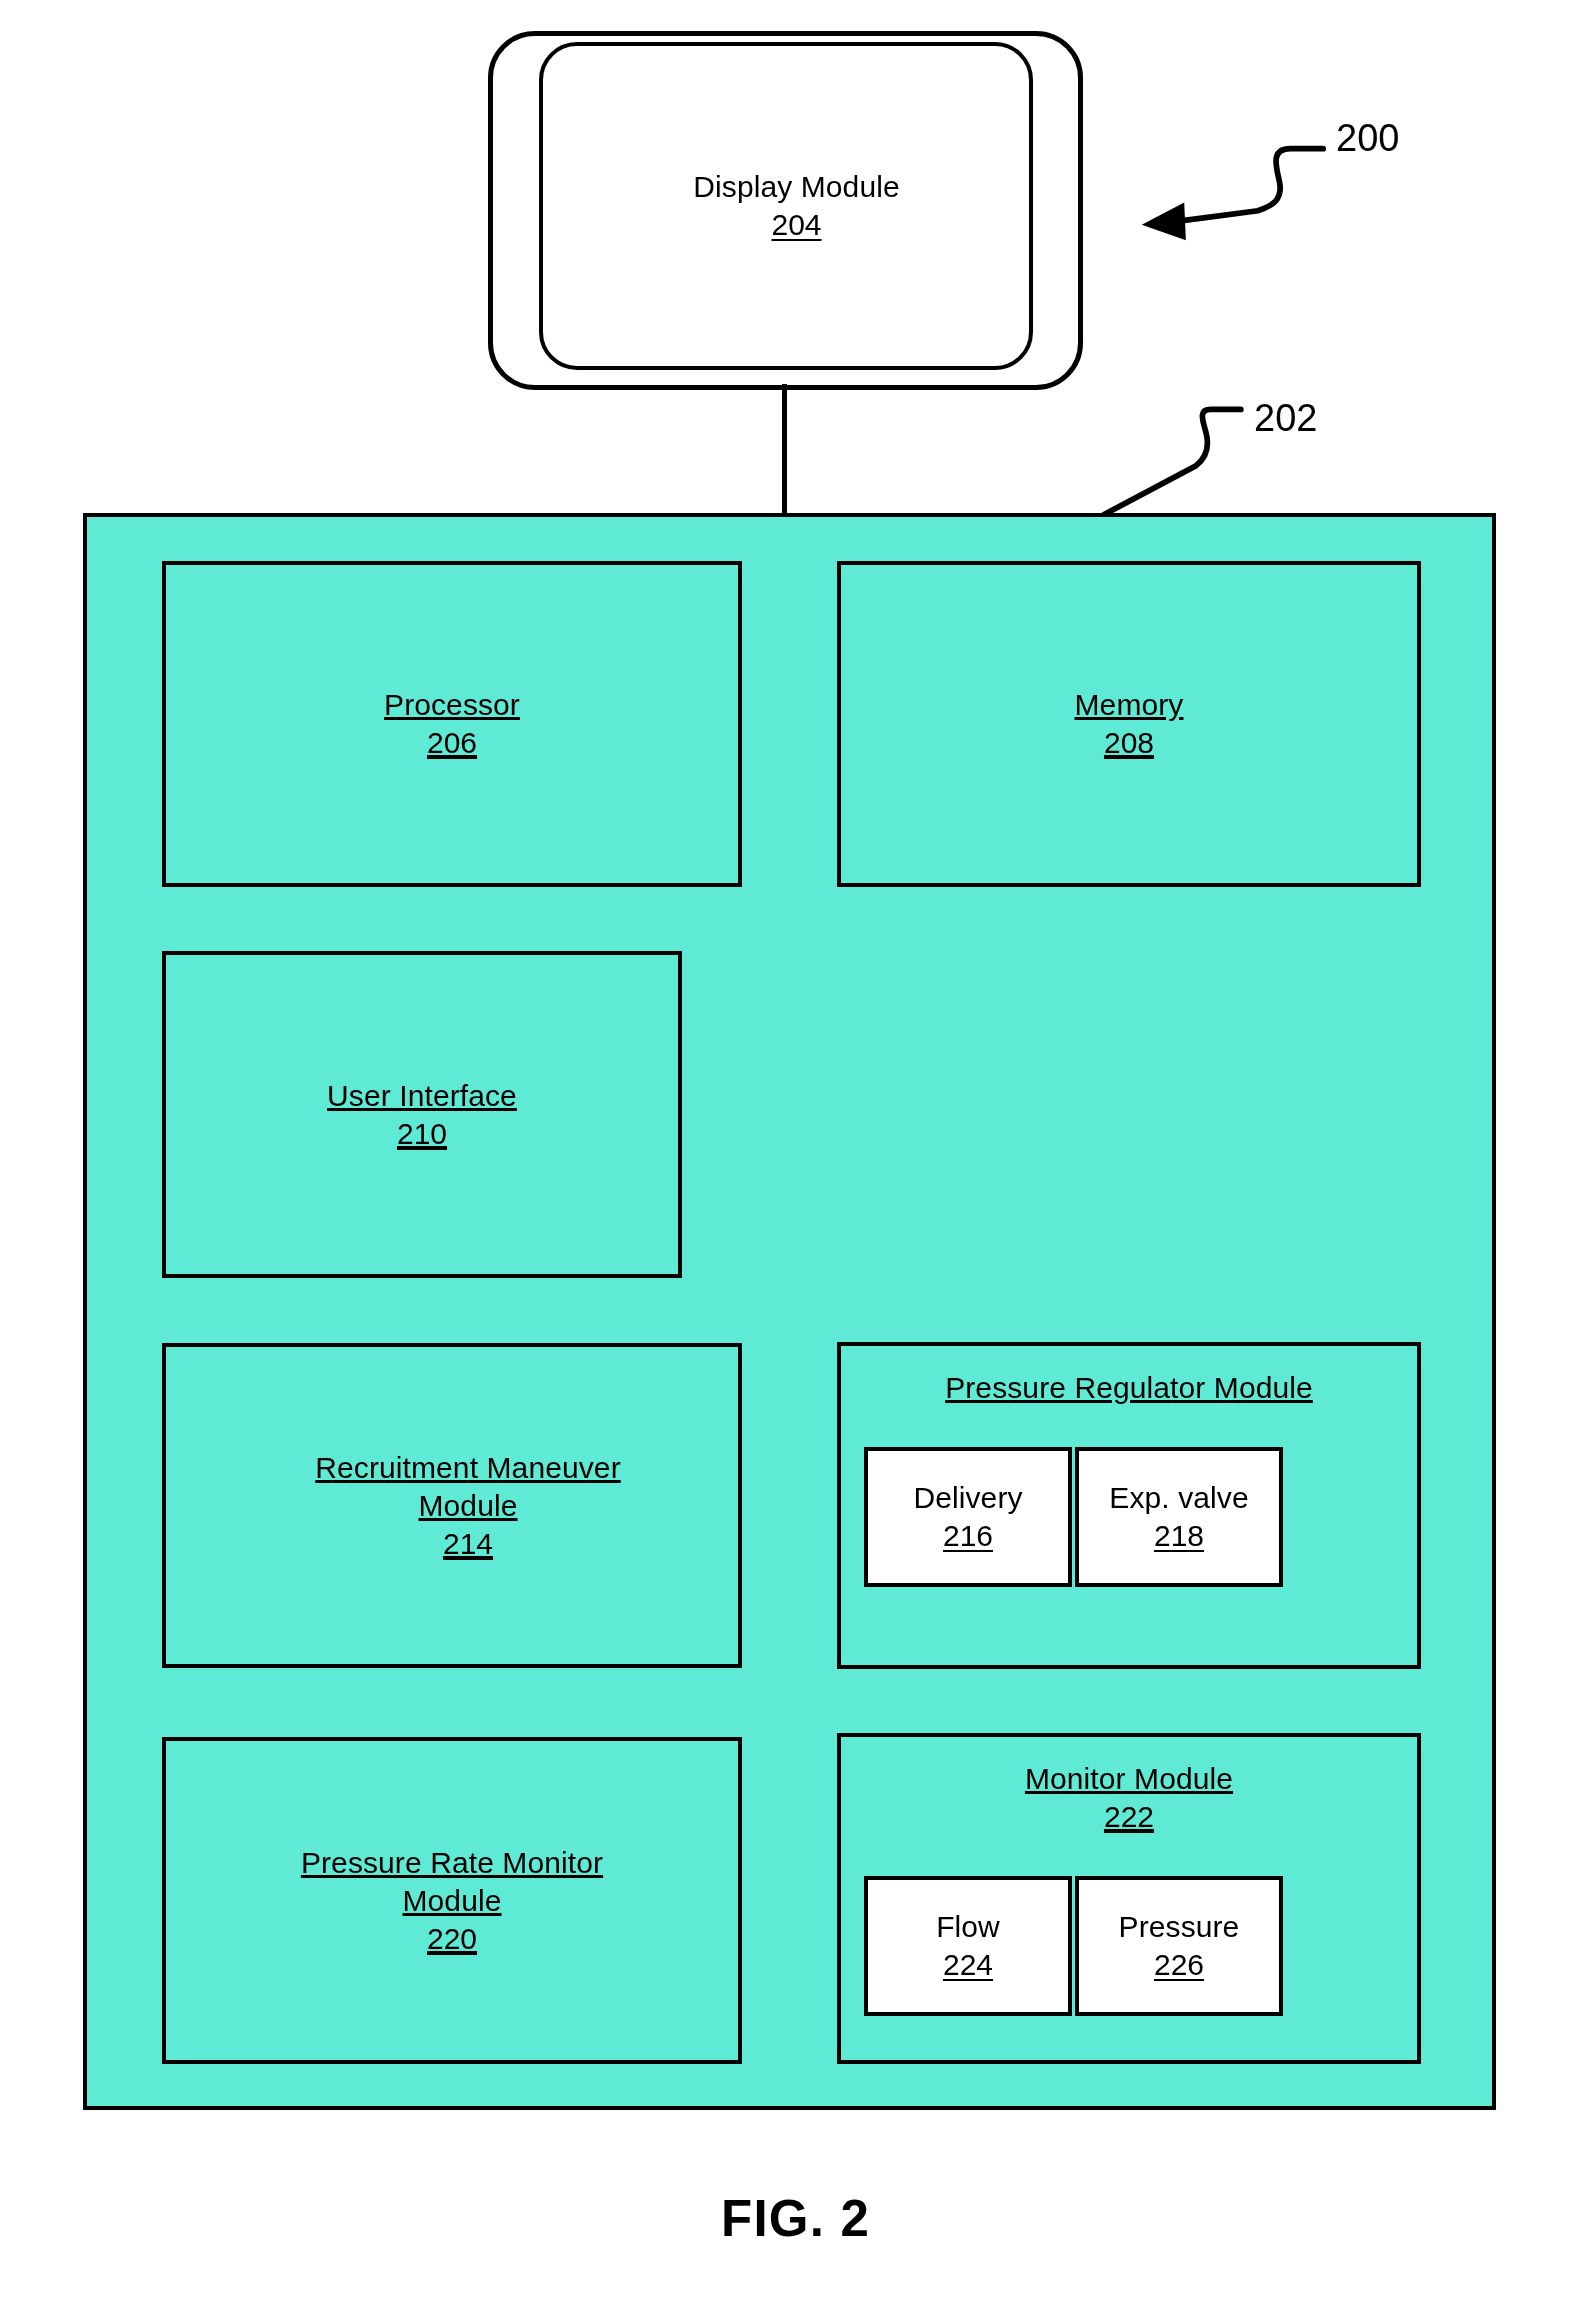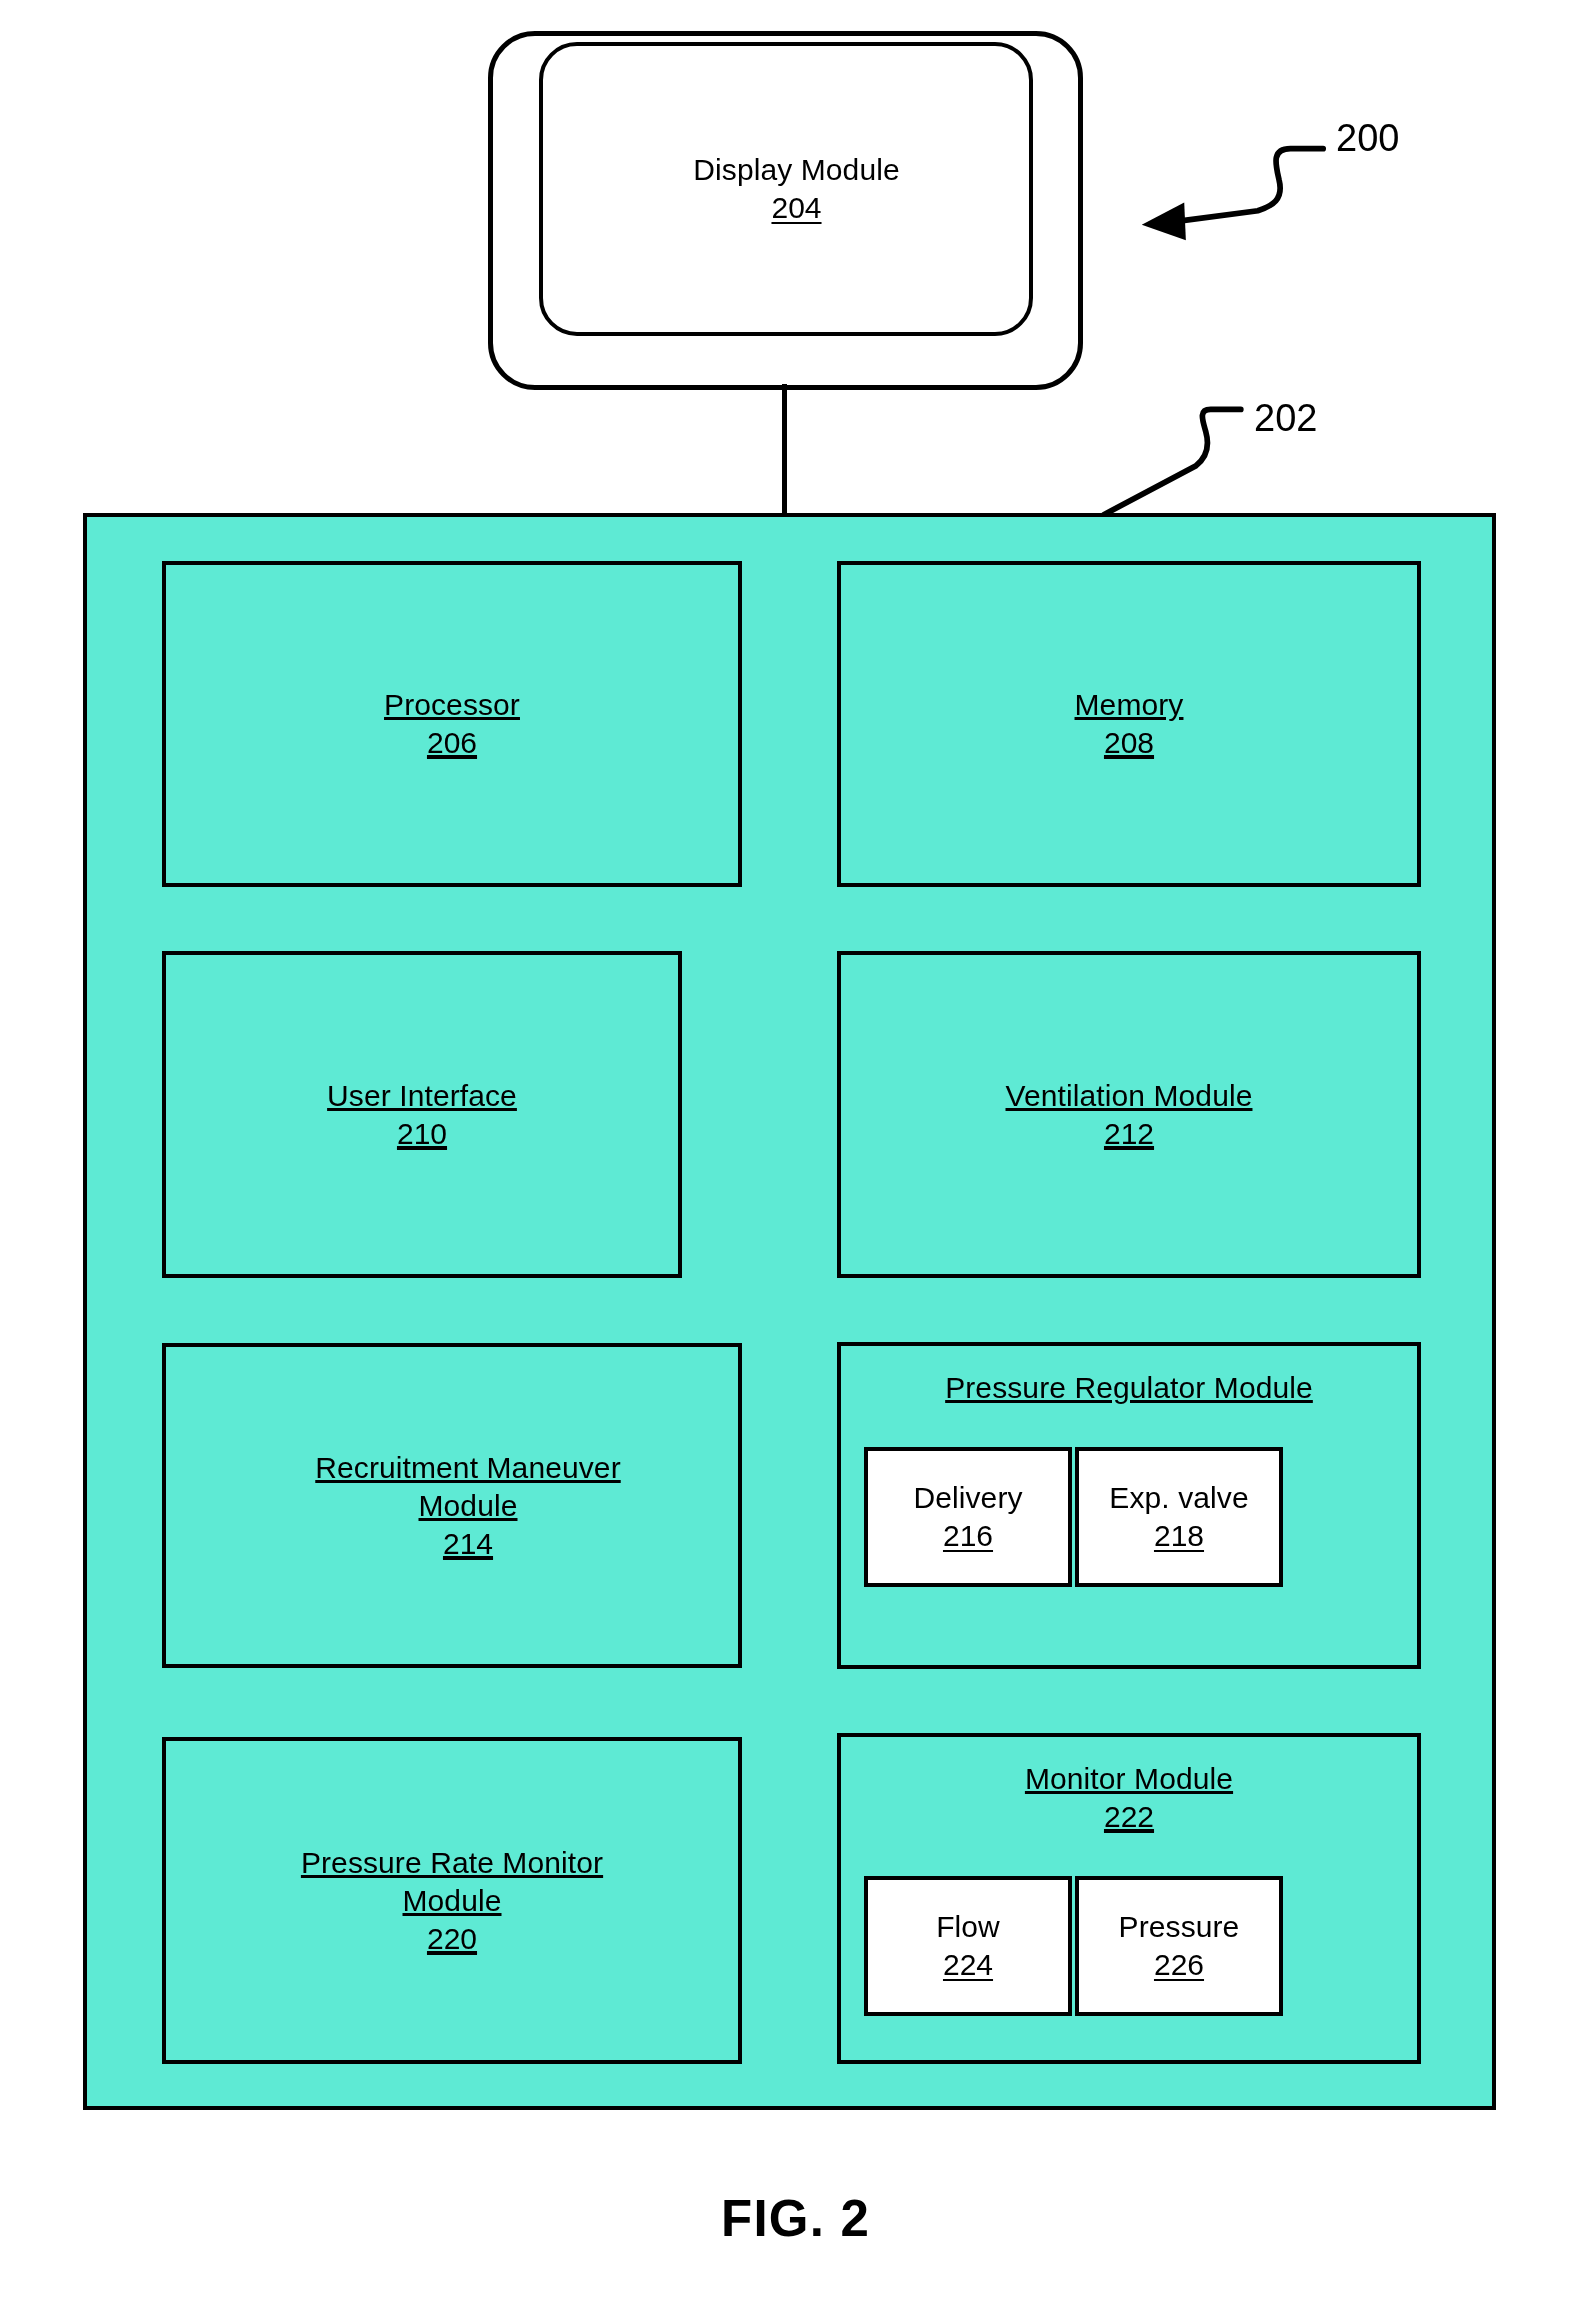--- a/index.html
+++ b/index.html
@@ -141,21 +141,21 @@
     pointer-events: none;
   }
 </style>
 </head>
 <body>
 
 <div id="figure">
 
   <div class="rbox-outer" style="left:488px; top:31px; width:595px; height:359px;"></div>
 
-  <div class="rbox-inner" style="left:539px; top:42px; width:494px; height:294px;padding-left:21px;">
+  <div class="rbox-inner" style="left:539px; top:42px; width:494px; height:328px;padding-left:21px;">
     <div class="mod-title">Display Module</div>
     <div class="mod-num">204</div>
   </div>
 
   <div id="connector"></div>
 
   <svg class="leader" style="left:1127px; top:98px;" width="425" height="237" viewBox="0 0 520 290">
     <path d="M 240,62 L 200,62 C 176,62 182,82 186,100 C 192,124 178,132 160,138 L 68,150" fill="none" stroke="#000" stroke-width="7" stroke-linecap="round"></path>
     <polygon points="70,128 18,155 72,174" fill="#000"></polygon>
   </svg>
@@ -176,24 +176,20 @@
   <div class="box cell" style="left:837px; top:561px; width:584px; height:326px;">
     <div class="mod-title">Memory</div>
     <div class="mod-num">208</div>
   </div>
 
   <div class="box cell" style="left:162px; top:951px; width:520px; height:327px;">
     <div class="mod-title">User Interface</div>
     <div class="mod-num">210</div>
   </div>
 
-  <div class="box cell" style="left:837px; top:951px; width:584px; height:327px;">
-    <div class="mod-title">Ventilation Module</div>
-    <div class="mod-num">212</div>
-  </div>
 
   <div class="box cell" style="left:162px; top:1343px; width:580px; height:325px;padding-left:32px;">
     <div class="mod-title">Recruitment Maneuver
 Module</div>
     <div class="mod-num">214</div>
   </div>
 
   <div class="box cell parent-mod" style="left:837px; top:1342px; width:584px; height:327px;">
     <div class="mod-title">Pressure Regulator Module</div>
     <div class="sub-row" style="top:101px;">

